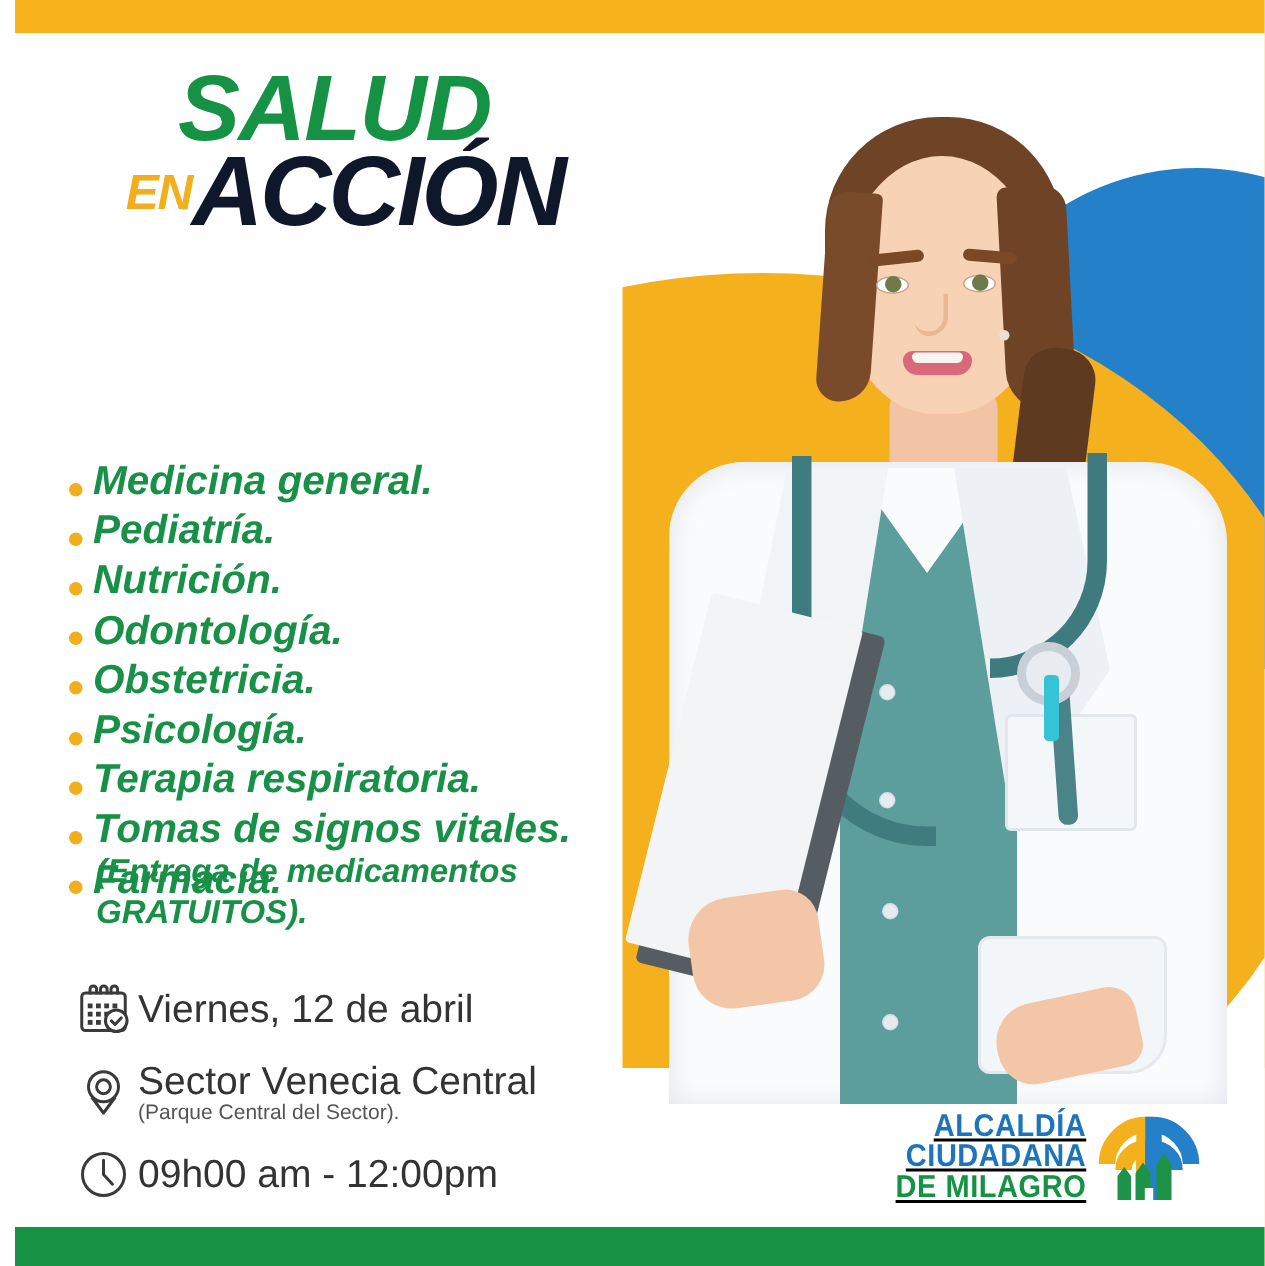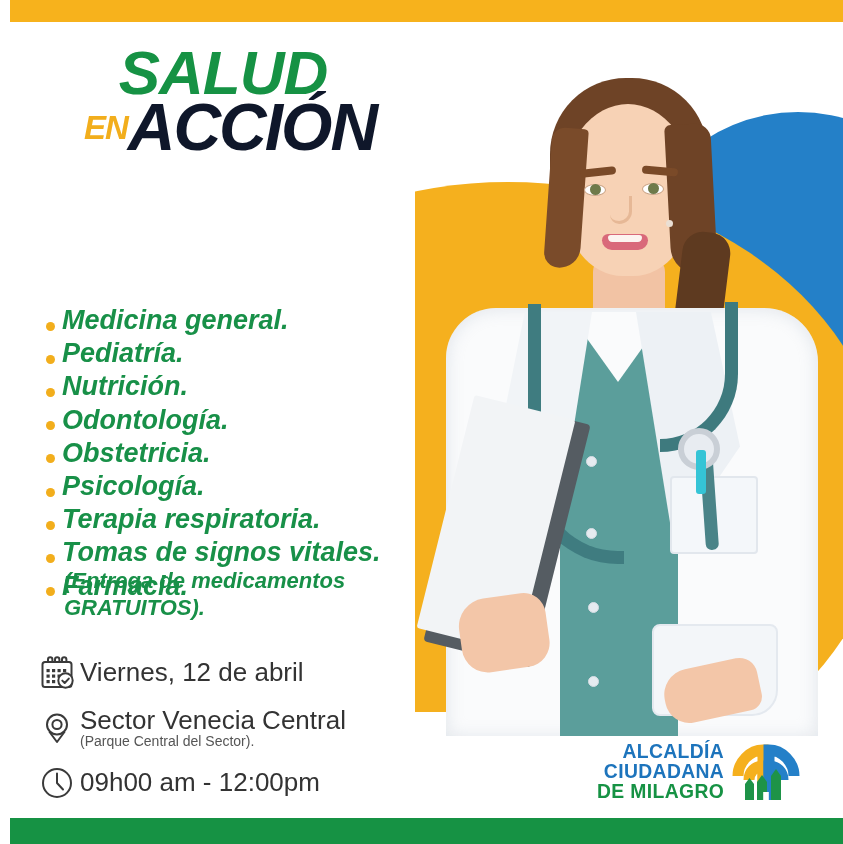--- a/index.html
+++ b/index.html
@@ -256,38 +256,38 @@
   }
   .note {
     position:absolute; left:54px; top:568px; width:360px;
     font-size:22px; font-style:italic; font-weight:700; color:#189048;
     line-height:1.22;
   }
   .note b { font-weight:900; font-style:italic; }
 
   
   .info {
-    position:absolute; left:24px; top:650px; width:400px;
+    position:absolute; left:36px; top:650px; width:400px;
   }
   .info-row { display:flex; align-items:center; margin-bottom:9px; }
   .info-ico {
     flex:0 0 46px; width:46px; height:46px;
     display:flex; align-items:center; justify-content:center;
   }
   .info-txt {
     font-size:26px; color:#333333; font-weight:400; line-height:1.12;
   }
   .info-txt .sub {
     display:block; font-size:14px; color:#555555; margin-top:-1px;
   }
 
   
   .logo {
     position:absolute; left:576px; top:736px;
-    display:flex; align-items:center; gap:6px;
+    display:flex; align-items:center; gap:6px;text-decoration:underline;
   }
   .logo-words { text-align:right; line-height:0.96; }
   .logo-words div {
     font-size:21px; font-weight:700; letter-spacing:0.4px;
     transform:scaleX(0.92); transform-origin:right center;
   }
   .lw1, .lw2 { color:#1D74BC; }
   .lw3 { color:#169244; }
 </style>
 </head>

